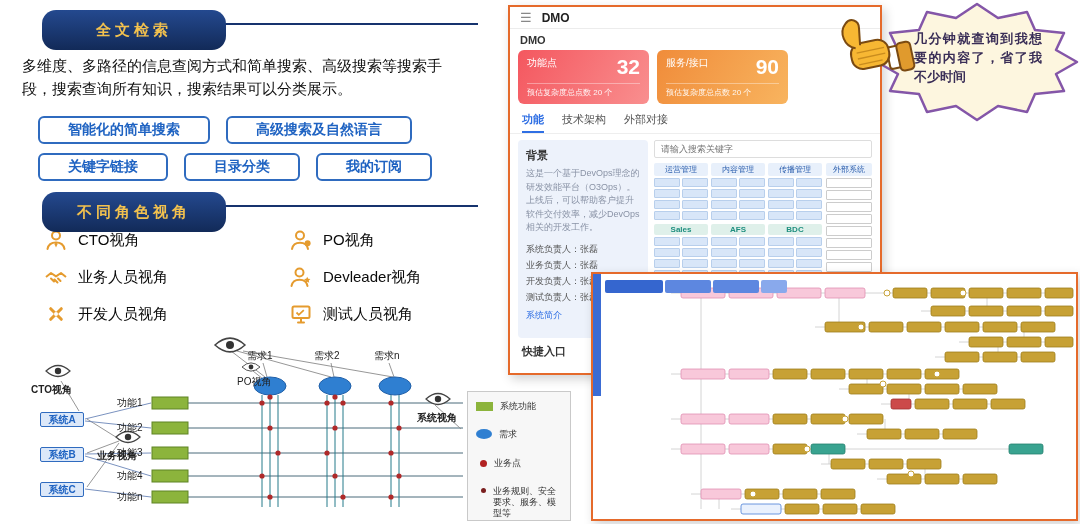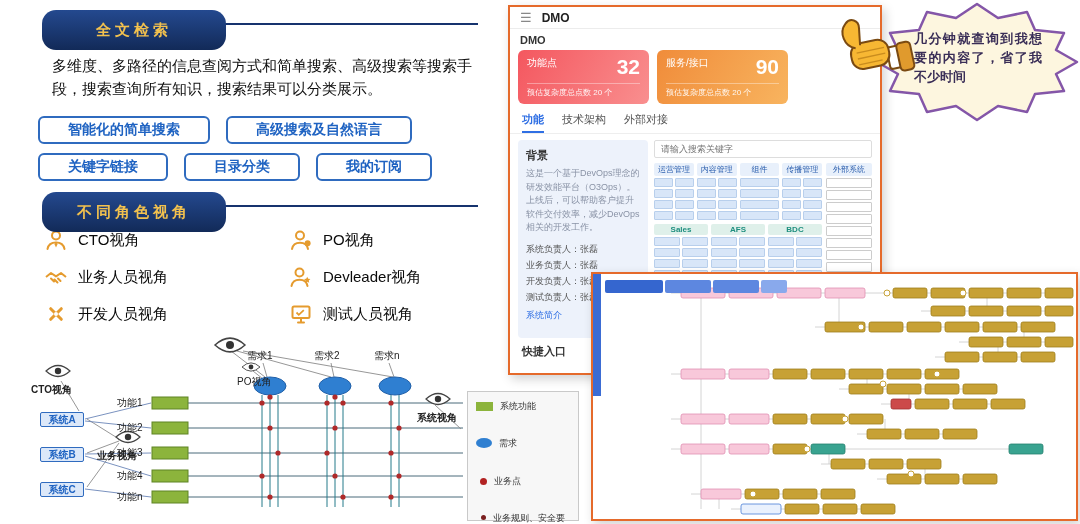--- a/index.html
+++ b/index.html
@@ -4,33 +4,33 @@
 <style>
   *{margin:0;padding:0;box-sizing:border-box}
   html,body{width:1080px;height:524px}
   body{position:relative;background:#fff;font-family:"Liberation Sans","DejaVu Sans",sans-serif;overflow:hidden;color:#111}
   .abs{position:absolute}
 
   
   .pill{position:absolute;width:184px;height:40px;background:linear-gradient(180deg,#24498f,#122a58);border-radius:14px;
         color:#f2c14e;font-size:15px;font-weight:bold;letter-spacing:4px;display:flex;align-items:center;justify-content:center;z-index:2}
   .rule{position:absolute;height:2px;background:#16336e;z-index:1}
-  .desc{position:absolute;left:52px;top:54px;width:448px;font-size:15px;line-height:1.55;color:#101010}
+  .desc{position:absolute;left:22px;top:54px;width:448px;font-size:15px;line-height:1.55;color:#101010}
   .tagrow{position:absolute;display:flex;gap:16px}
   .tag{border:2px solid #2f6bbf;color:#1f63c2;font-weight:bold;font-size:14px;padding:3px 28px;background:#fff;border-radius:6px;white-space:nowrap}
   .roles{position:absolute;left:44px;top:228px;width:440px;display:grid;grid-template-columns:245px 195px;row-gap:13px}
   .role{display:flex;align-items:center;gap:10px;font-size:15px;color:#0a0a0a}
 
   
   .trace{position:absolute;left:15px;top:337px;width:565px;height:186px}
   .trace .lbl{position:absolute;font-size:10px;color:#222;white-space:nowrap}
   .sysbox{position:absolute;width:44px;height:15px;border:1px solid #2f6bbf;background:#dce8f9;color:#1f63c2;
           font-size:10px;font-weight:bold;display:flex;align-items:center;justify-content:center;border-radius:2px}
-  .legend{position:absolute;left:452px;top:54px;width:112px;height:130px;background:#f7f7f7;border:1px solid #c9c9c9;
-          padding:9px 8px;display:flex;flex-direction:column;gap:26px;font-size:9px;color:#333}
+  .legend{position:absolute;left:452px;top:54px;width:104px;height:130px;background:#f7f7f7;border:1px solid #c9c9c9;
+          padding:9px 8px;display:flex;flex-direction:column;gap:17px;font-size:9px;color:#333}
   .leg-row{display:flex;align-items:flex-start;gap:7px;line-height:1.25}
   .m-green{width:17px;height:9px;background:#8cb43c;flex:0 0 auto;margin-top:1px}
   .m-blue{width:16px;height:10px;background:#2f7fd1;border-radius:50%;flex:0 0 auto}
   .m-red{width:7px;height:7px;background:#b22222;border-radius:50%;flex:0 0 auto;margin-top:2px;margin-left:4px}
   .m-dot{width:5px;height:5px;background:#7a1f1f;border-radius:50%;flex:0 0 auto;margin-top:2px;margin-left:5px}
 
   
   .dashboard{position:absolute;left:508px;top:5px;width:374px;height:370px;background:#fff;border:2px solid #e56a2b;
              box-shadow:3px 4px 10px rgba(0,0,0,.18);z-index:1;overflow:hidden}
   .dash-topbar{height:22px;border-bottom:1px solid #ececec;display:flex;align-items:center;gap:10px;padding:0 10px}
@@ -352,29 +352,20 @@
                   <div class="arch-cell cell-blue"></div>
                 </div>
               </div>
               <div class="arch-grp">
                 <div class="arch-hdr hdr-blue">内容管理</div>
                 <div class="arch-cells" style="grid-template-columns: repeat(2, 1fr);">
                   <div class="arch-cell cell-blue"></div>
                   <div class="arch-cell cell-blue"></div>
                   <div class="arch-cell cell-blue"></div>
                   <div class="arch-cell cell-blue"></div>
-                  <div class="arch-cell cell-blue"></div>
-                  <div class="arch-cell cell-blue"></div>
-                  <div class="arch-cell cell-blue"></div>
-                  <div class="arch-cell cell-blue"></div>
-                </div>
-              </div>
-              <div class="arch-grp">
-                <div class="arch-hdr hdr-blue">组件</div>
-                <div class="arch-cells" style="grid-template-columns: repeat(1, 1fr);">
                   <div class="arch-cell cell-blue"></div>
                   <div class="arch-cell cell-blue"></div>
                   <div class="arch-cell cell-blue"></div>
                   <div class="arch-cell cell-blue"></div>
                 </div>
               </div>
               <div class="arch-grp">
                 <div class="arch-hdr hdr-blue">传播管理</div>
                 <div class="arch-cells" style="grid-template-columns: repeat(2, 1fr);">
                   <div class="arch-cell cell-blue"></div>

